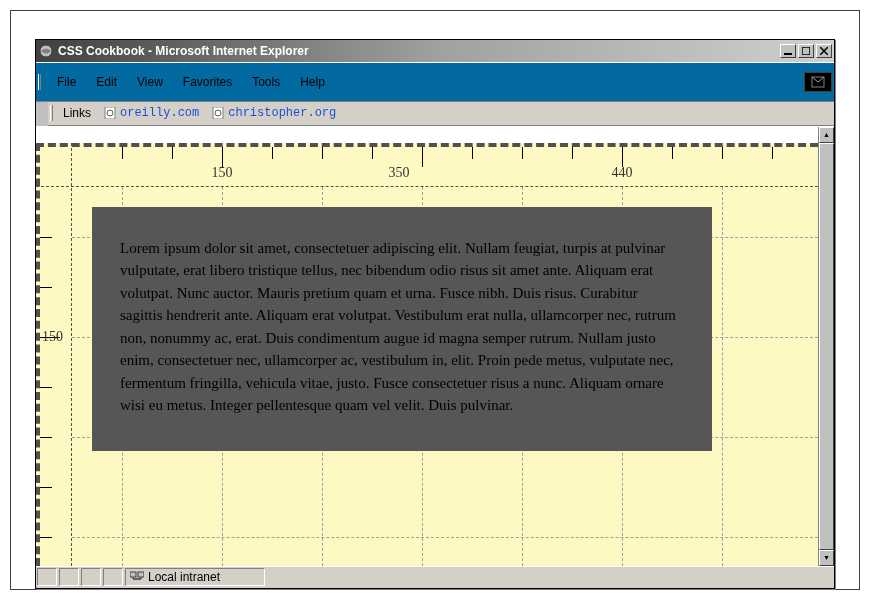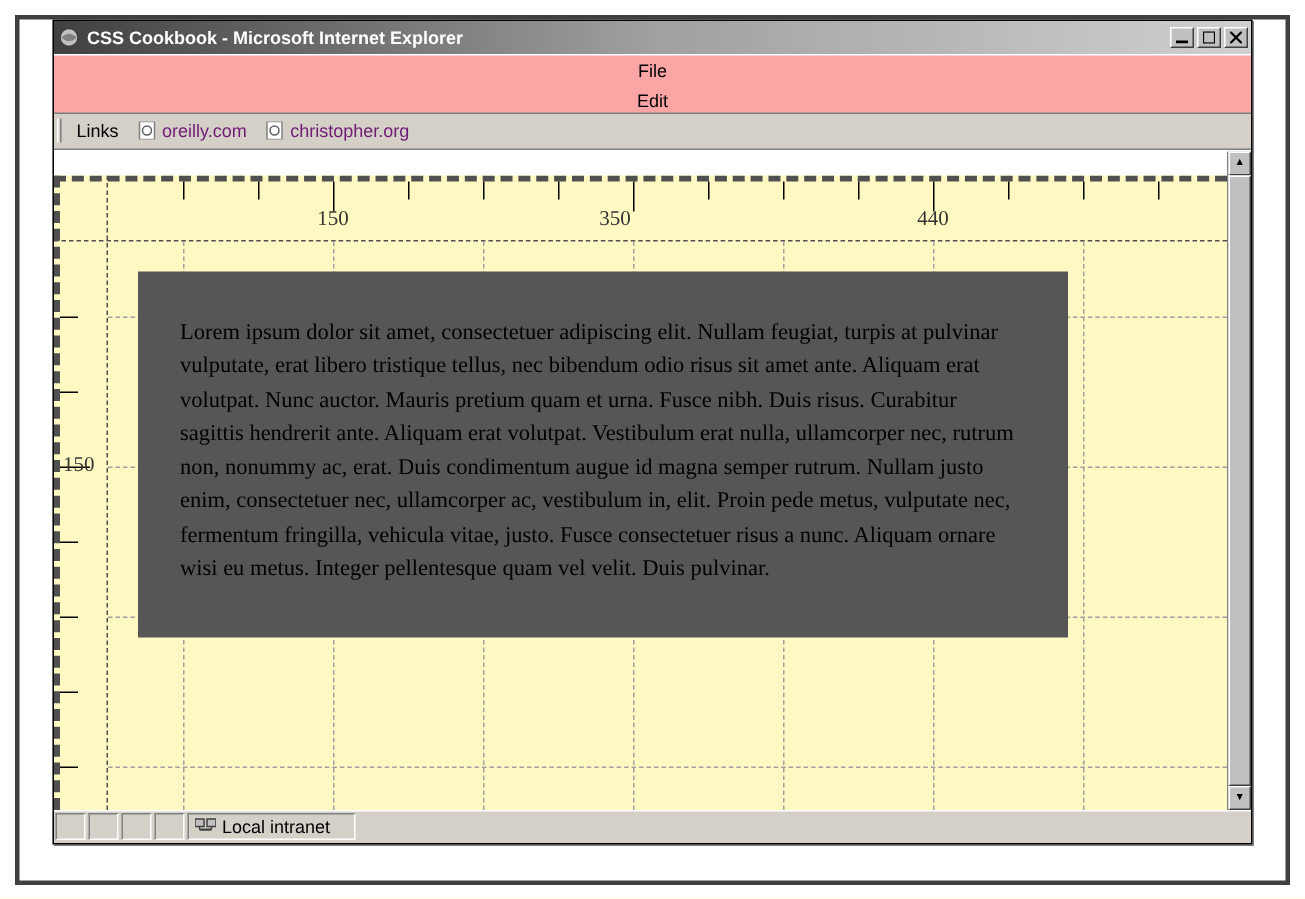--- a/index.html
+++ b/index.html
@@ -7,25 +7,25 @@
       background: #fff;
       font-family: "Tahoma", "Arial", sans-serif;
       font-size: 11px;
       display: flex;
       align-items: center;
       justify-content: center;
       height: 599px;
       width: 870px;
     }
     .outer-frame {
-      border: 3px solid #404040;
+      border: 1px solid #404040;
       width: 850px;
       height: 580px;
       display: flex;
-      align-items: flex-start;
+      align-items: flex-end;
       justify-content: center;
       background: #fff;
     }
     .window {
       width: 800px;
       height: 550px;
       border: 1px solid #000;
       background: #c0c0c0;
       display: flex;
       flex-direction: column;
@@ -70,27 +70,26 @@
       justify-content: center;
       font-family: "Arial", sans-serif;
       font-size: 9px;
       font-weight: bold;
       color: #000;
       cursor: pointer;
     }
     
     .menubar {
       height: 40px;
-      background: #fca5a5;
+      background: #0369a1;
       border-top: 1px solid #fff;
       border-bottom: 1px solid #808080;
       display: flex;
       align-items: center;
       padding: 0 2px;
-      flex-direction: column;
     }
     .menubar .grip {
       width: 3px;
       height: 16px;
       border-left: 1px solid #fff;
       border-right: 1px solid #808080;
       margin-right: 6px;
     }
     .menu-item {
       padding: 3px 10px;
@@ -110,39 +109,41 @@
     }
     
     .linksbar {
       height: 24px;
       background: #d4d0c8;
       border-bottom: 1px solid #808080;
       display: flex;
       align-items: center;
       padding: 0 2px;
       font-size: 12px;
+      margin-left: 12px;
     }
     .linksbar .grip {
       width: 3px;
       height: 16px;
       border-left: 1px solid #fff;
       border-right: 1px solid #808080;
       margin-right: 4px;
     }
     .links-label {
       padding: 0 6px;
       color: #000;
     }
     .fav-link {
       display: flex;
       align-items: center;
       gap: 3px;
       padding: 2px 6px;
       cursor: pointer;
-      color: #701a75;
+      color: #1d4ed8;
+      font-family: Liberation Mono, monospace;
     }
     .page-icon {
       width: 14px;
       height: 14px;
       display: inline-flex;
       align-items: center;
       justify-content: center;
     }
     
     .content-wrap {
@@ -279,21 +280,21 @@
       border-right-color: #fff;
       border-bottom-color: #fff;
       display: flex;
       align-items: center;
       padding: 0 4px;
       margin: 0 1px;
       gap: 4px;
     }
     .status-panel.main { flex: 1; }
     .status-panel.small { width: 20px; }
-    .status-panel.zone { width: 112px; }
+    .status-panel.zone { width: 140px; }
   </style>
 </head>
 <body>
 
 <div class="outer-frame">
   <div class="window">
 
     <div class="titlebar">
       <span class="app-icon">
         <svg width="14" height="14" viewBox="0 0 14 14">
@@ -375,21 +376,21 @@
         <div class="h-tick" style="left:336px"></div>
         <div class="h-tick major" style="left:386px"></div>
         <div class="h-tick" style="left:436px"></div>
         <div class="h-tick" style="left:486px"></div>
         <div class="h-tick" style="left:536px"></div>
         <div class="h-tick major" style="left:586px"></div>
         <div class="h-tick" style="left:636px"></div>
         <div class="h-tick" style="left:686px"></div>
         <div class="h-tick" style="left:736px"></div>
         <span class="h-label" style="left:186px">150</span>
-        <span class="h-label" style="left:374px">350</span>
+        <span class="h-label" style="left:363px">350</span>
         <span class="h-label" style="left:586px">440</span>
 
         <div class="v-tick" style="top:94px"></div>
         <div class="v-tick" style="top:144px"></div>
         <div class="v-tick major" style="top:194px"></div>
         <div class="v-tick" style="top:244px"></div>
         <div class="v-tick" style="top:294px"></div>
         <div class="v-tick" style="top:344px"></div>
         <div class="v-tick" style="top:394px"></div>
         <span class="v-label" style="top:194px">150</span>

